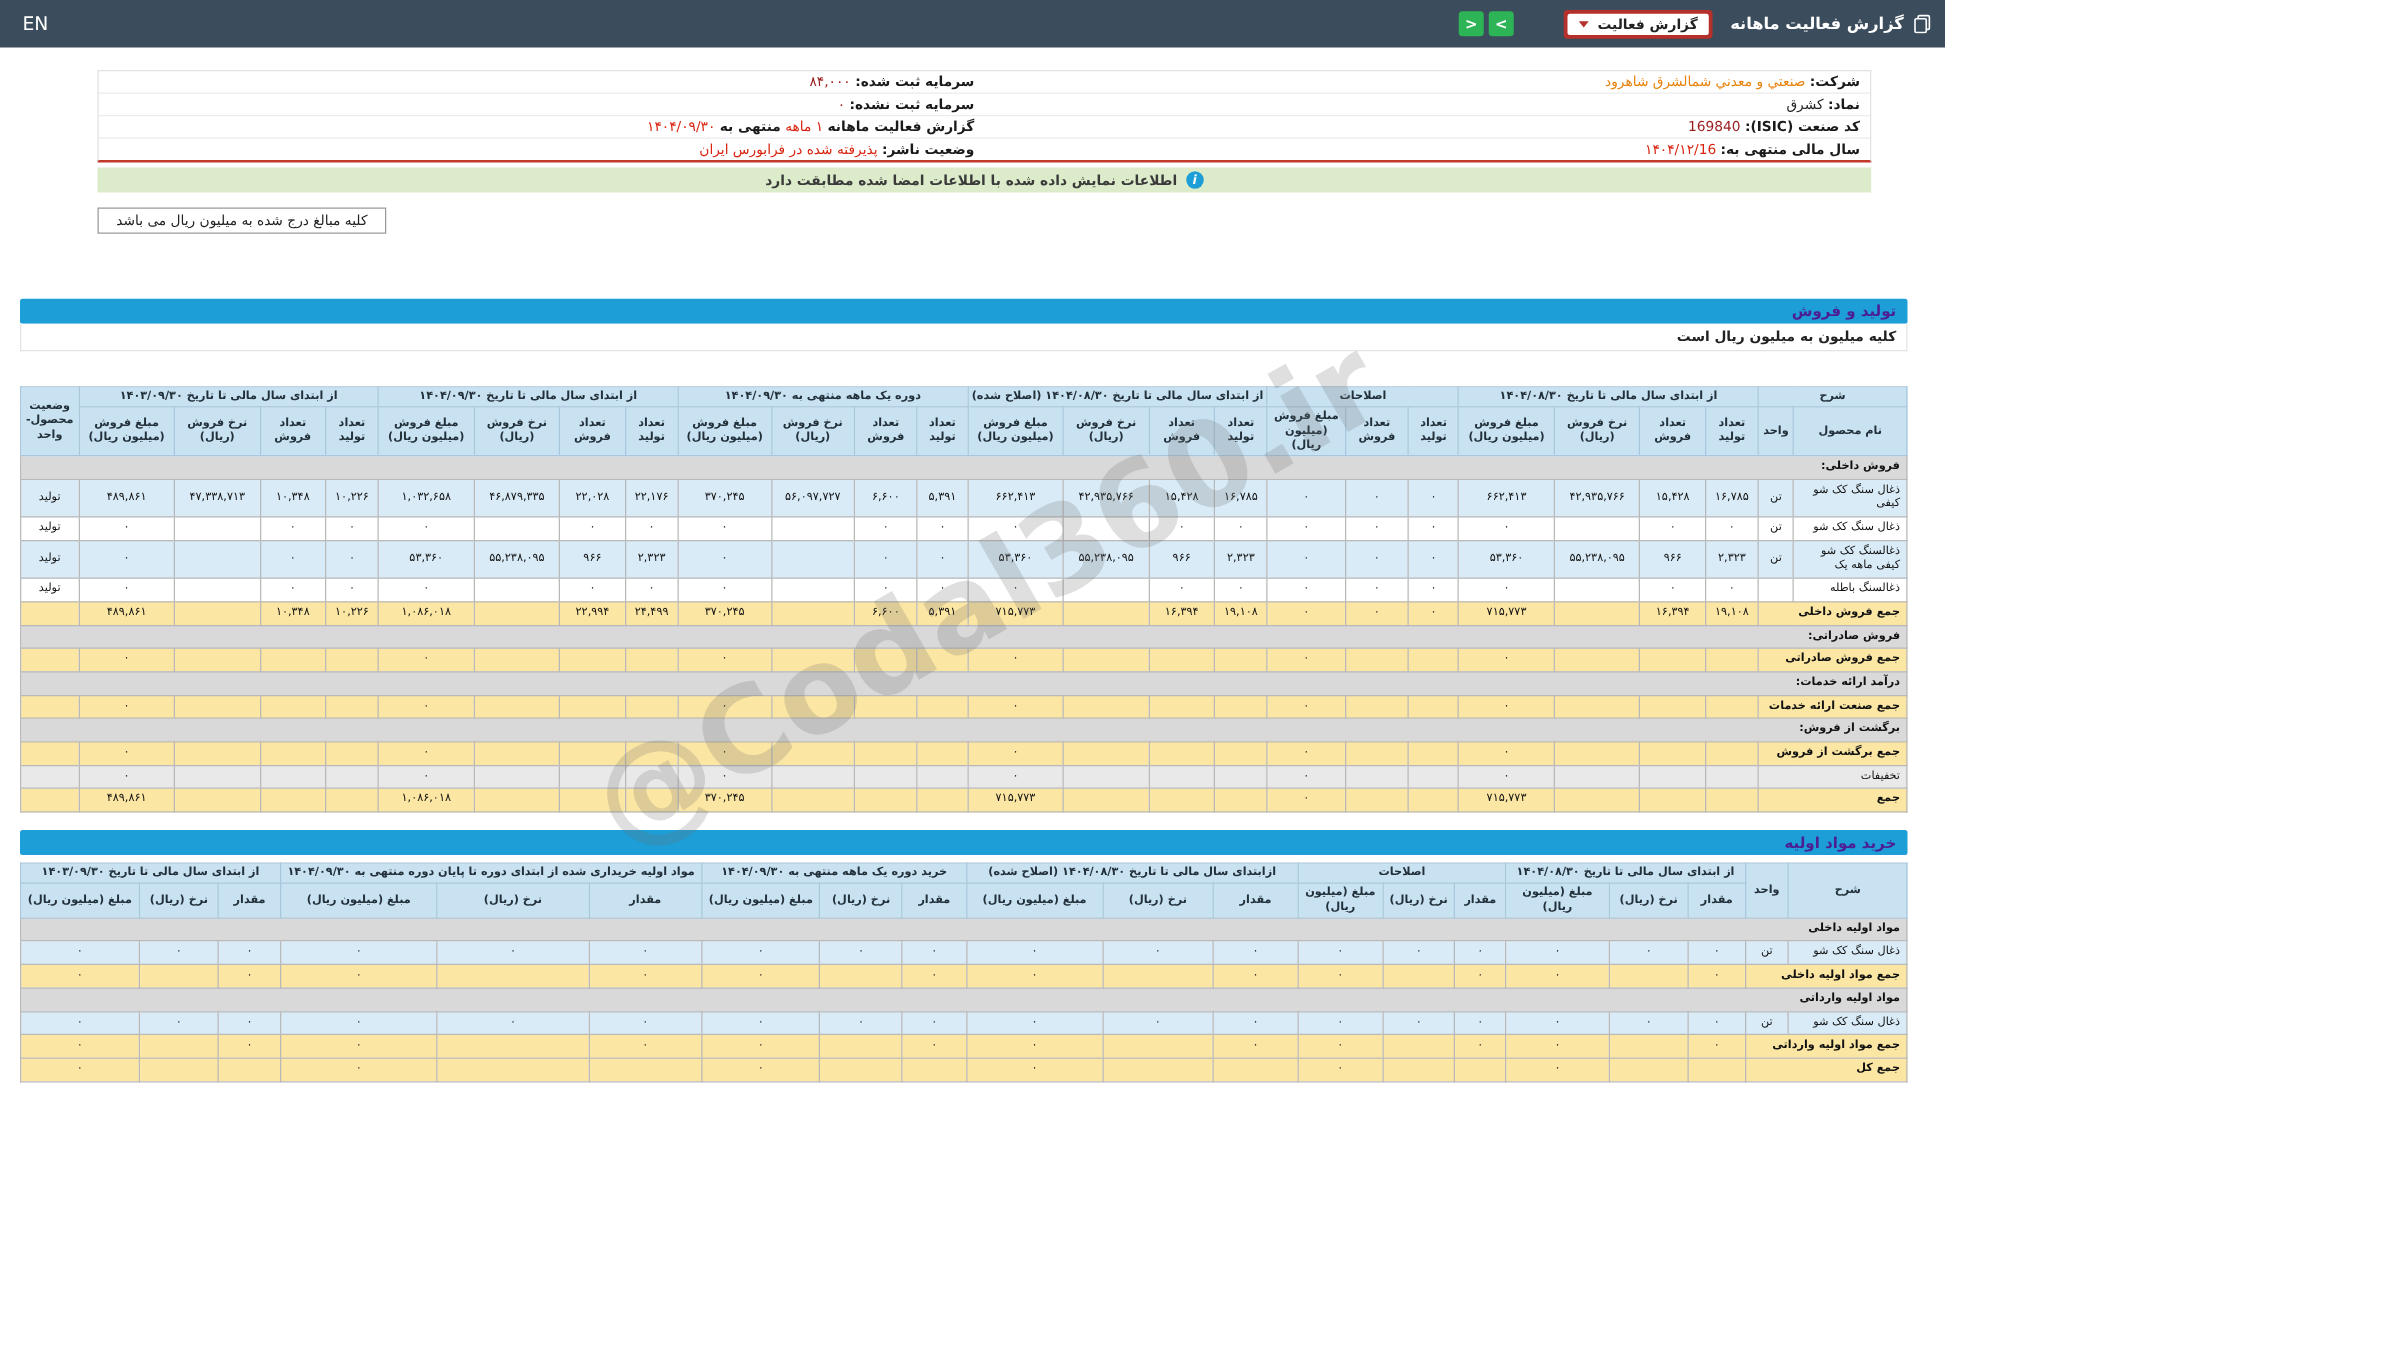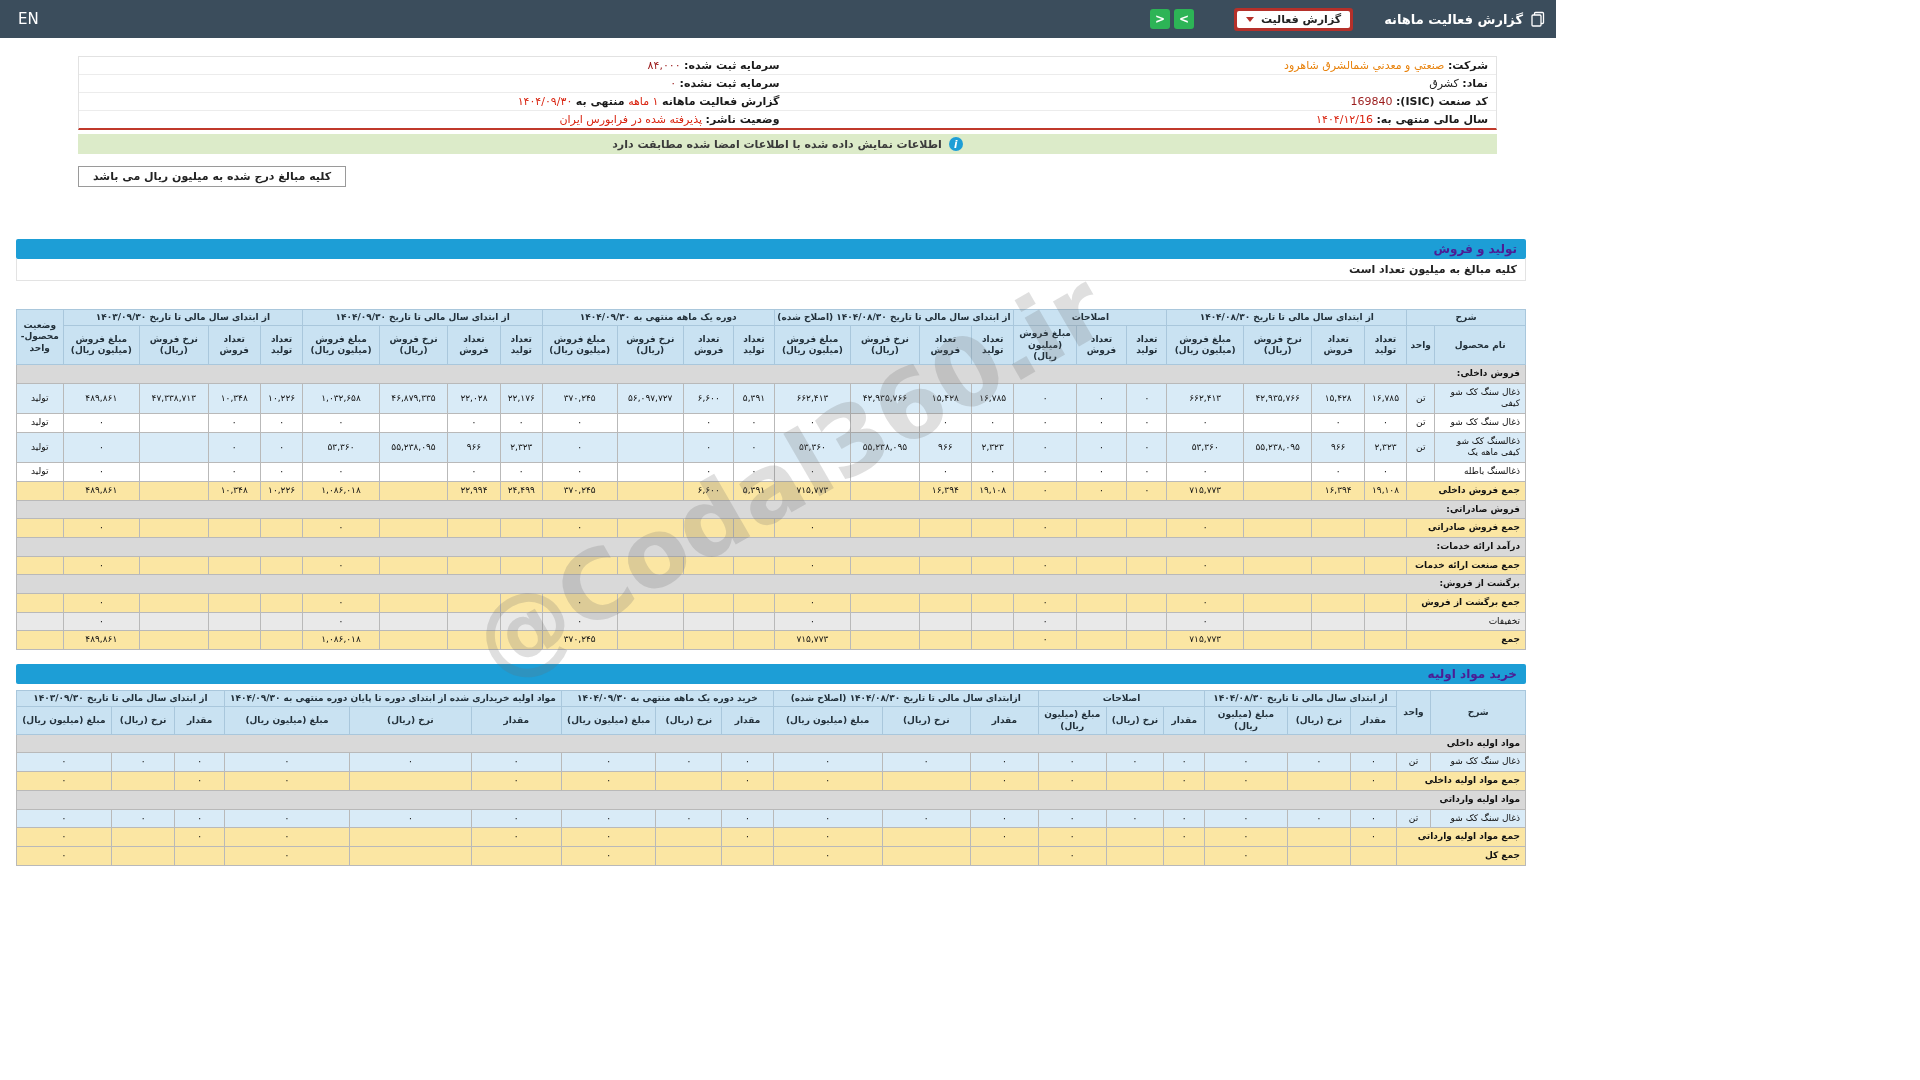--- a/index.html
+++ b/index.html
@@ -3,41 +3,41 @@
 <meta charset="utf-8">
 <style>
   *{box-sizing:border-box;margin:0;padding:0}
   html,body{background:#fff}
   body{width:1920px;height:1080px;font-family:"DejaVu Sans",sans-serif;color:#222;overflow:hidden}
   .page{width:1556px;direction:rtl;position:relative;background:#fff}
 
   
   .navbar{background:#3b4d5c;height:38px;display:flex;align-items:center;padding:0 10px;color:#fff}
   .nav-title{display:flex;align-items:center;gap:7px;font-weight:bold;font-size:13px;white-space:nowrap}
-  .report-btn{background:#b5302a;border-radius:3px;padding:3px;margin-right:31px;display:flex;align-items:center;cursor:pointer}
+  .report-btn{background:#b5302a;border-radius:3px;padding:3px;margin-right:14px;display:flex;align-items:center;cursor:pointer}
   .report-btn-inner{background:#fff;border-radius:2px;color:#222;font-size:11px;font-weight:bold;padding:2px 9px;display:flex;align-items:center;gap:7px;white-space:nowrap}
   .caret{width:0;height:0;border-left:4px solid transparent;border-right:4px solid transparent;border-top:5px solid #b5302a}
   .nav-arrows{display:flex;gap:4px;margin-right:40px}
   .arrow-btn{width:20px;height:20px;background:#2db456;color:#fff;border-radius:3px;display:flex;align-items:center;justify-content:center;font-weight:bold;font-size:12px;cursor:pointer;line-height:1}
   .nav-en{margin-right:auto;font-size:15px;cursor:pointer;padding:4px 8px}
 
   
   .info-card{margin:18px 59px 0 78px;border:1px solid #e2e2e2;border-bottom:2px solid #c0392b;font-size:11px;background:#fff}
   .info-row{display:flex;border-bottom:1px solid #ececec}
   .info-row:last-child{border-bottom:none}
   .info-cell{width:50%;padding:2px 8px;white-space:nowrap}
   .lbl{font-weight:bold;color:#1a1a1a}
   .val{color:#9b1c1c}
   .val-link{color:#e8820c;cursor:pointer}
   .val-red{color:#d9230f}
 
   .sig-bar{margin:4px 59px 0 78px;background:#dcebc9;display:flex;align-items:center;justify-content:center;gap:7px;padding:3px 0;font-size:11px;font-weight:bold;color:#3a3a3a}
   .info-ico{width:14px;height:14px;border-radius:50%;background:#1d9ed6;color:#fff;font-size:10px;font-weight:bold;display:flex;align-items:center;justify-content:center;font-style:italic}
 
-  .amount-box{margin:12px 59px 0 78px;margin-right:auto;width:fit-content;border:1px solid #9a9a9a;padding:3px 14px;font-size:11px;font-weight:bold;color:#222;background:#fff}
+  .amount-box{margin:12px 59px 0 78px;margin-right:auto;width:fit-content;border:1px solid #9a9a9a;padding:3px 14px;font-size:11px;font-weight:normal;color:#222;background:#fff}
 
   
   .main{margin:52px 30px 0 16px}
   .sec-head{background:#1d9ed6;color:#4c1d95;font-weight:bold;font-size:12px;padding:3px 9px;border-radius:2px}
   .note{font-weight:bold;font-size:11px;padding:4px 8px;border:1px solid #e3e3e3;border-top:none;background:#fff}
   .tbl-gap{height:28px}
   .sec-gap{height:14px}
   .tbl2-gap{height:6px}
 
   table{width:100%;border-collapse:collapse;table-layout:fixed;font-size:9px}
@@ -129,21 +129,21 @@
   <div class="sig-bar">
     <span class="info-ico">i</span>
     <span>اطلاعات نمایش داده شده با اطلاعات امضا شده مطابقت دارد</span>
   </div>
 
   <div class="amount-box">کلیه مبالغ درج شده به میلیون ریال می باشد</div>
 
   <div class="main">
 
     <div class="sec-head">تولید و فروش</div>
-    <div class="note">کلیه مبالغ به میلیون تعداد است</div>
+    <div class="note">کلیه میلیون به میلیون ریال است</div>
     <div class="tbl-gap"></div>
 
     <table id="sales-table">
         <colgroup>
           <col style="width: 90px;">
           <col style="width: 28px;">
           <col style="width: 42px;">
           <col style="width: 52px;">
           <col style="width: 68px;">
           <col style="width: 76px;">

